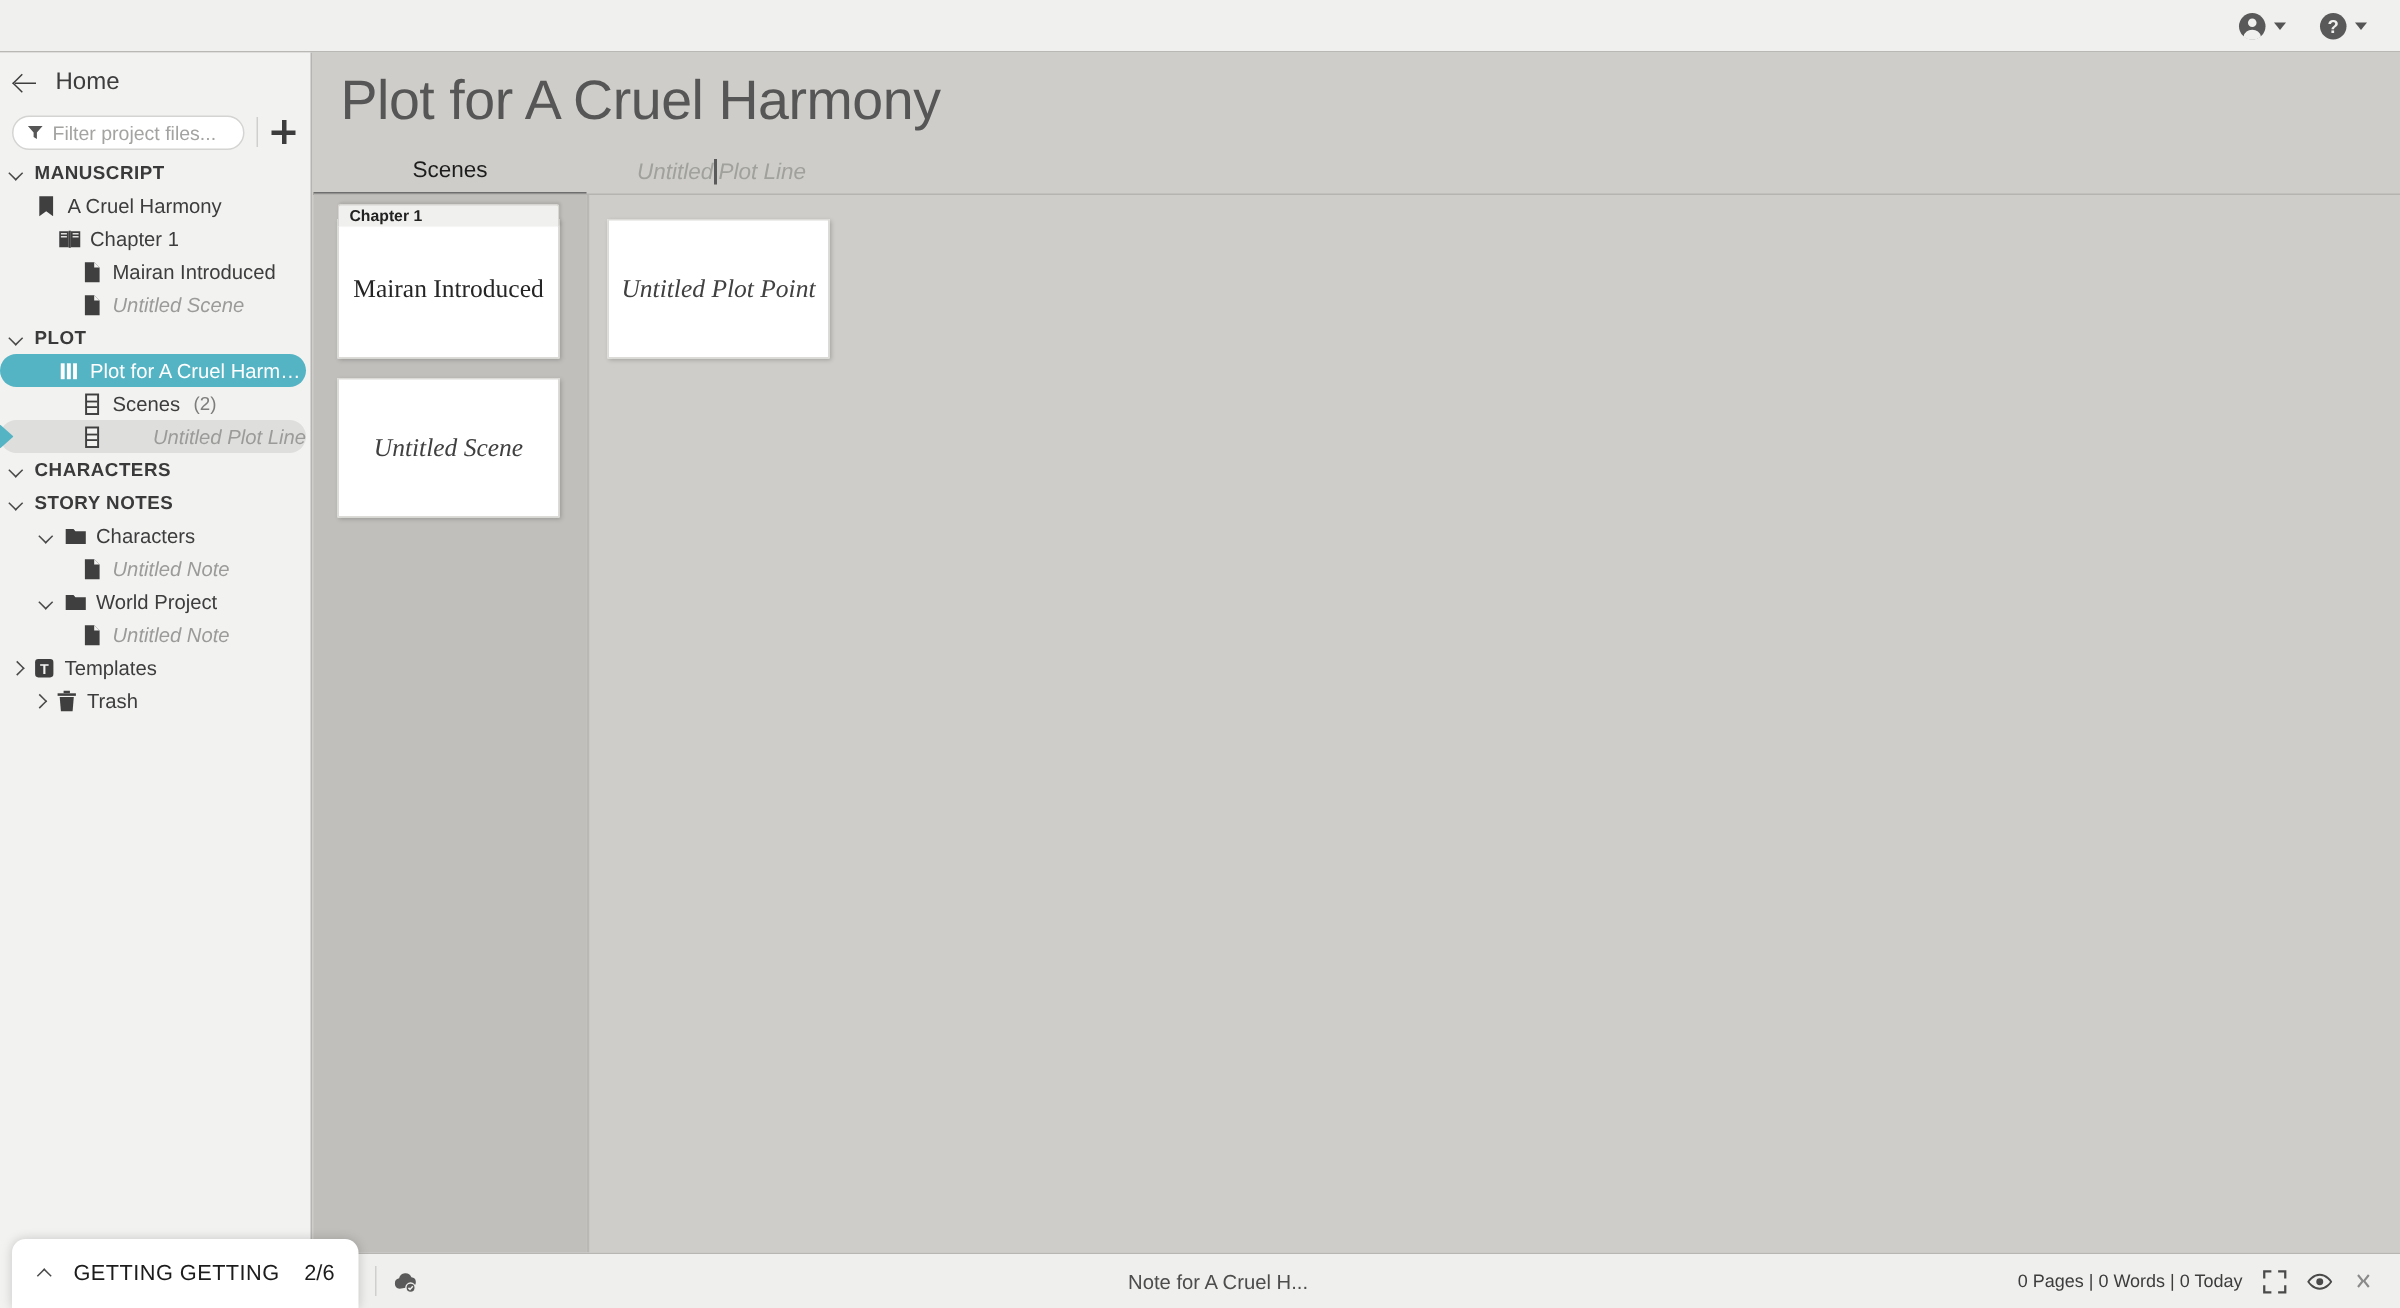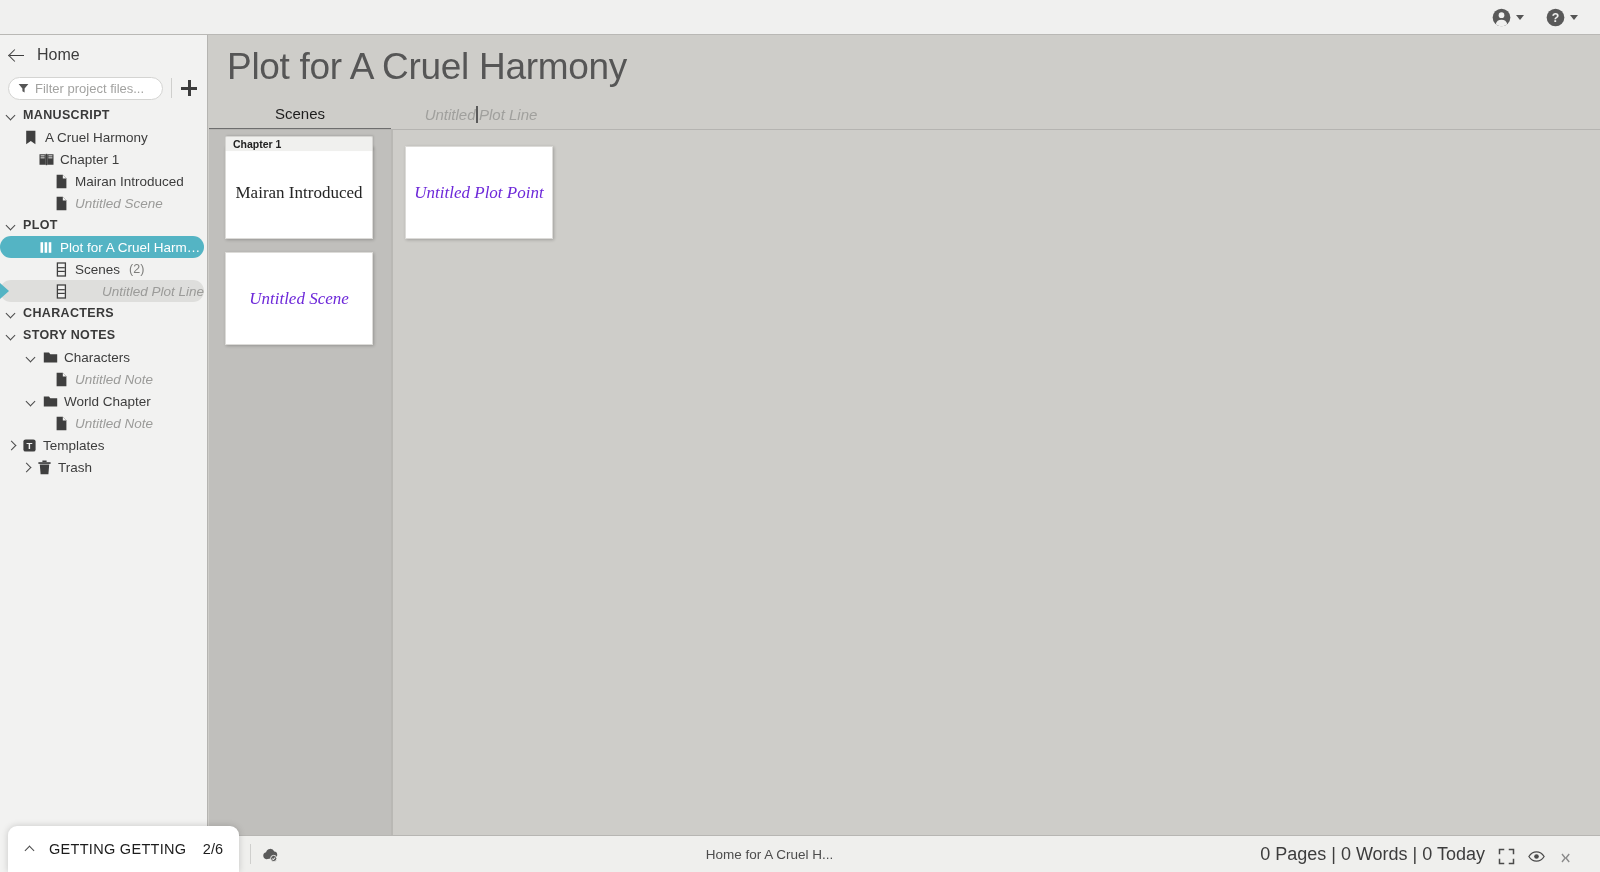--- a/index.html
+++ b/index.html
@@ -131,38 +131,38 @@
   #col-plot { flex:1; background:#cecdc9; position:relative; }
 
   .card {
     position:absolute; width:148px; height:93px; background:#fff;
     border:1px solid #dcdbd8;
     box-shadow:1px 1px 3px rgba(0,0,0,0.22);
     display:flex; align-items:center; justify-content:center;
     font-family:"Liberation Serif", serif; font-size:17px; color:#252525;
     text-align:center; cursor:pointer;
   }
-  .card.placeholder { color:#6d28d9; font-style:italic;justify-content:center; }
+  .card.placeholder { color:#404040; font-style:italic;justify-content:center; }
   .chaptag {
     position:absolute; left:9px; top:-11px; width:148px; height:15px;
     background:#f0f0ee; border:1px solid #d6d5d2; border-bottom:none;
     border-radius:2px 2px 0 0;
     font-family:"Liberation Sans", sans-serif; font-size:10.5px; font-weight:bold; color:#222;
     display:flex; align-items:center; padding-left:7px; box-shadow:1px -1px 2px rgba(0,0,0,0.1);
   }
 
   
   #statusbar {
     position:absolute; left:0; bottom:0; width:1391px; height:37px;
     background:#efefed; border-top:1px solid #b7b6b3;
     display:flex; align-items:center;
   }
   #sb-left { display:flex; align-items:center; gap:0; padding-left:13px; }
   #sb-center { flex:1; text-align:center; font-size:13.5px; color:#4d4d4d; }
-  #sb-right { display:flex; align-items:flex-end; gap:13px; padding-right:28px; font-size:18px; color:#3d3d3d; }
+  #sb-right { display:flex; align-items:center; gap:13px; padding-right:18px; font-size:12px; color:#3d3d3d; }
   .sb-icon { width:17px; height:17px; display:block; cursor:pointer; }
 </style>
 </head>
 <body>
 
 <div id="topbar">
   <div class="tb-group">
     <svg class="circ-icon" viewBox="0 0 20 20">
       <circle cx="10" cy="10" r="9.3" fill="#595959"></circle>
       <circle cx="10" cy="7.6" r="3" fill="#f0f0ef"></circle>
@@ -284,21 +284,21 @@
           <path fill="#3f3f3f" d="M2.6 0.8h6.2l3.6 3.6v9.8H2.6z"></path>
           <path fill="#f2f2f1" d="M8.8 0.8l3.6 3.6H8.8z"></path>
         </svg>
         <span class="ttext ital">Untitled Note</span>
       </div>
       <div class="trow" style="padding-left: 39px;">
         <span class="chev" style="margin-left: -14px; margin-right: 1px;"></span>
         <svg class="ico" viewBox="0 0 15 15">
           <path fill="#3f3f3f" d="M0.8 2.6h5.2l1.3 1.6h6.9v8.4H0.8z"></path>
         </svg>
-        <span class="ttext">World Chapter</span>
+        <span class="ttext">World Project</span>
       </div>
       <div class="trow" style="padding-left: 54px;">
         <svg class="ico" viewBox="0 0 15 15">
           <path fill="#3f3f3f" d="M2.6 0.8h6.2l3.6 3.6v9.8H2.6z"></path>
           <path fill="#f2f2f1" d="M8.8 0.8l3.6 3.6H8.8z"></path>
         </svg>
         <span class="ttext ital">Untitled Note</span>
       </div>
       <div class="trow" style="padding-left: 5px;">
         <span class="chev right"></span>
@@ -372,21 +372,21 @@
         <path fill="#5a5a5a" d="M11.8 9.8a3.2 3.2 0 1 0 0 6.4 3.2 3.2 0 0 0 0-6.4z"></path>
         <path d="M10.3 13l1.1 1.1 2-2.1" stroke="#efefed" stroke-width="1.1" fill="none"></path>
       </svg>
       <span class="vsep" style="margin:0 11px;"></span>
       <svg class="sb-icon" viewBox="0 0 18 17">
         <path fill="#5a5a5a" d="M4.6 13.4a3.7 3.7 0 0 1-.3-7.3 4.6 4.6 0 0 1 8.7-.8 3.4 3.4 0 0 1 .5 6.7z"></path>
         <circle cx="12.4" cy="12.7" r="3.3" fill="#5a5a5a" stroke="#efefed" stroke-width="1"></circle>
         <path d="M10.9 12.8l1.1 1.1 2-2.2" stroke="#efefed" stroke-width="1.1" fill="none"></path>
       </svg>
     </div>
-    <div id="sb-center">Home for A Cruel H...</div>
+    <div id="sb-center">Note for A Cruel H...</div>
     <div id="sb-right">
       <span>0 Pages | 0 Words | 0 Today</span>
       <svg class="sb-icon" viewBox="0 0 17 17">
         <path d="M1.5 5.5V1.5h4M11.5 1.5h4v4M15.5 11.5v4h-4M5.5 15.5h-4v-4" stroke="#4a4a4a" stroke-width="1.5" fill="none" stroke-linecap="square"></path>
       </svg>
       <svg class="sb-icon" viewBox="0 0 19 14">
         <path d="M1 7s3.2-5.2 8.5-5.2S18 7 18 7s-3.2 5.2-8.5 5.2S1 7 1 7z" stroke="#4a4a4a" stroke-width="1.4" fill="none"></path>
         <circle cx="9.5" cy="7" r="2.6" fill="#4a4a4a"></circle>
       </svg>
       <svg class="sb-icon" style="width:14px;height:14px;" viewBox="0 0 14 14">

